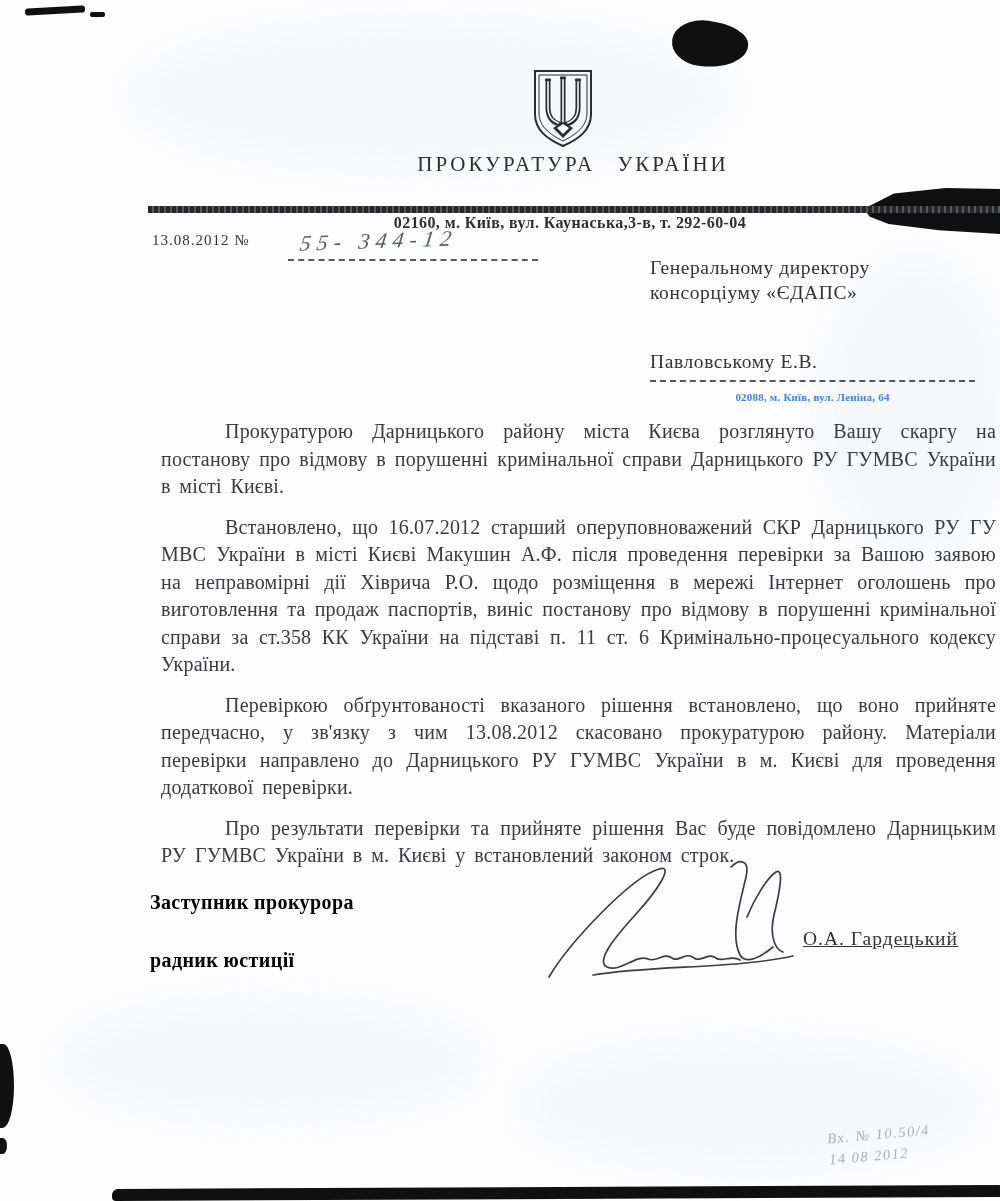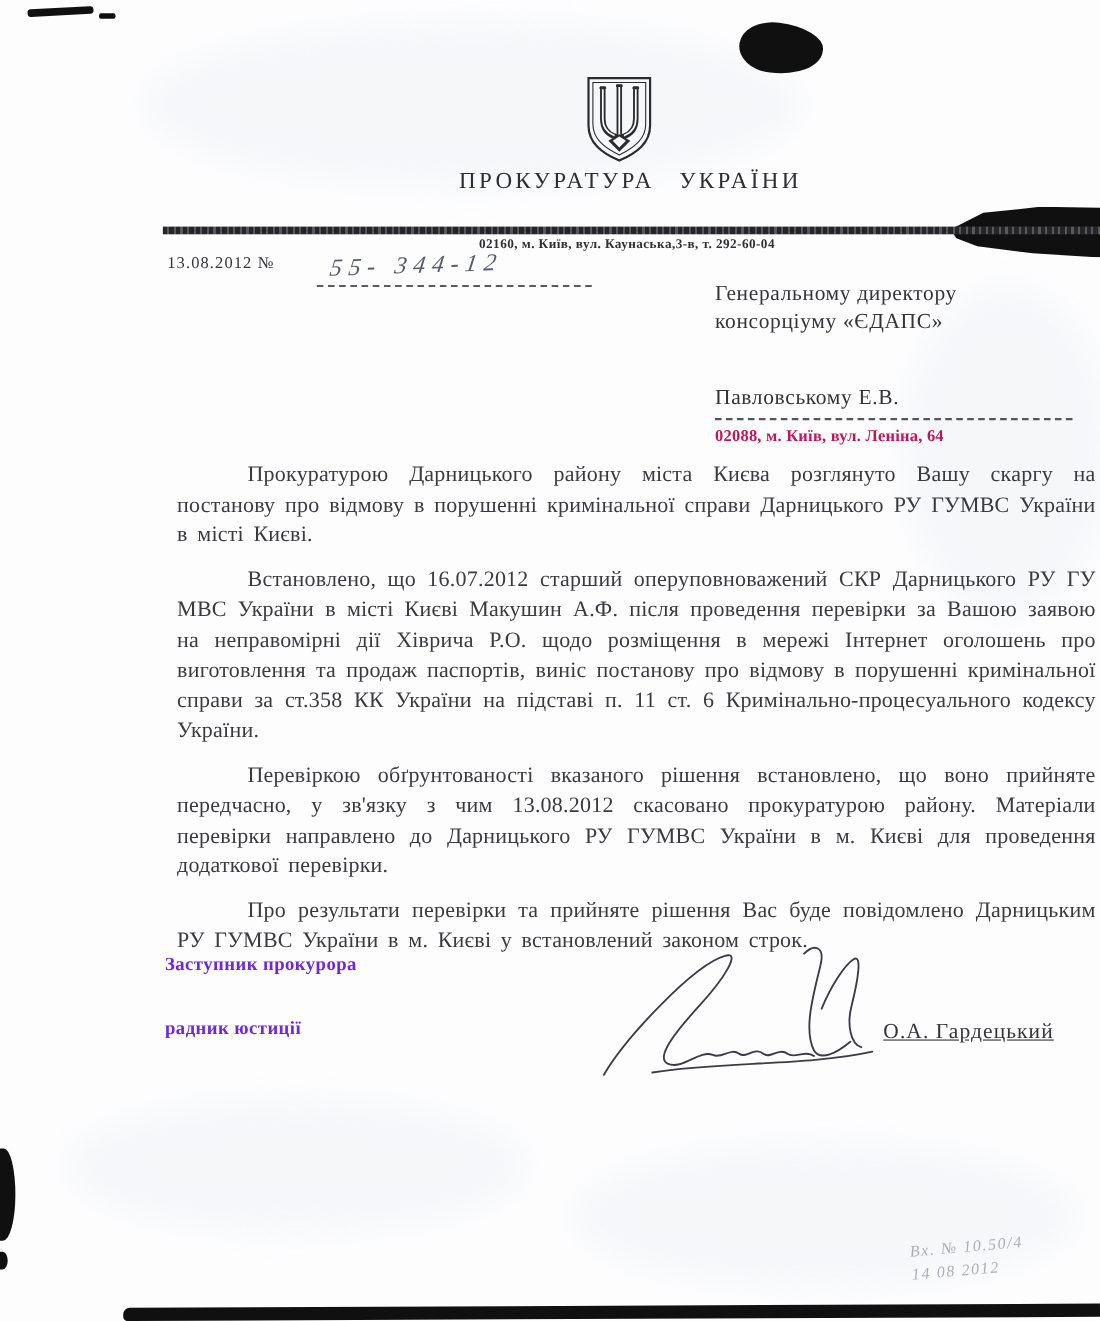--- a/index.html
+++ b/index.html
@@ -37,52 +37,52 @@
     position:absolute;left:130px;top:177px;width:860px;
     text-align:center;font-size:24px;letter-spacing:2px;
     color:#2e2e33;white-space:nowrap;
   }
   .h-rule{
     position:absolute;left:148px;top:206px;width:852px;height:7px;
     background:repeating-linear-gradient(90deg,#26262a 0 4px,#57575e 4px 6px);
   }
   .h-address{
     position:absolute;left:140px;top:214px;width:860px;
-    text-align:center;font-weight:bold;font-size:12px;
+    text-align:center;font-weight:bold;font-size:16px;
     letter-spacing:.4px;color:#2f2f34;
   }
   
   .ref-line{position:absolute;left:152px;top:232px;font-size:15px;color:#333338;letter-spacing:1px;}
   .ref-hand{
     position:absolute;left:300px;top:228px;
     font-style:italic;font-size:22px;letter-spacing:6px;
     color:#565b70;transform:rotate(-2deg) skewX(-10deg);
   }
   .ref-underline{
     position:absolute;left:288px;top:259px;width:250px;height:0;
     border-bottom:2px dashed #5a5a60;
   }
   
   .recipient{position:absolute;left:650px;top:255px;font-size:19.5px;line-height:25px;color:#333338;letter-spacing:.6px;}
   .recipient .r-name{display:block;margin-top:44px;}
   .r-dash{width:325px;height:0;border-bottom:2px dashed #55555c;margin-top:6px;}
-  .r-address{font-size:15px;font-weight:bold;letter-spacing:.2px;margin-top:3px;color:#be185d;}
+  .r-address{font-size:11px;font-weight:bold;letter-spacing:.2px;margin-top:3px;color:#3b82f6;text-align:center;}
   
   .body-text{
     position:absolute;left:161px;top:418px;width:835px;
     font-size:20px;line-height:27.5px;
     text-align:justify;color:#3a3a40;
     letter-spacing:.2px;word-spacing:3.5px;
   }
   .body-text p{margin:0 0 13px 0;text-indent:64px;}
   
   .sig-titles{
-    position:absolute;left:150px;top:862px;
-    font-size:17px;font-weight:bold;line-height:29px;
-    color:#6d28d9;letter-spacing:.4px;
+    position:absolute;left:150px;top:888px;
+    font-size:20px;font-weight:bold;line-height:29px;
+    color:#000000;letter-spacing:.4px;
   }
   .sig-svg{position:absolute;left:535px;top:855px;}
   .sig-name{position:absolute;left:803px;top:928px;font-size:19.5px;color:#333338;letter-spacing:1px;text-decoration:underline;}
   
   .stamp-note{
     position:absolute;left:828px;top:1124px;
     font-style:italic;font-size:14.5px;line-height:21px;
     color:rgba(110,112,130,.55);
     transform:rotate(-5deg);letter-spacing:1.5px;white-space:nowrap;
   }

